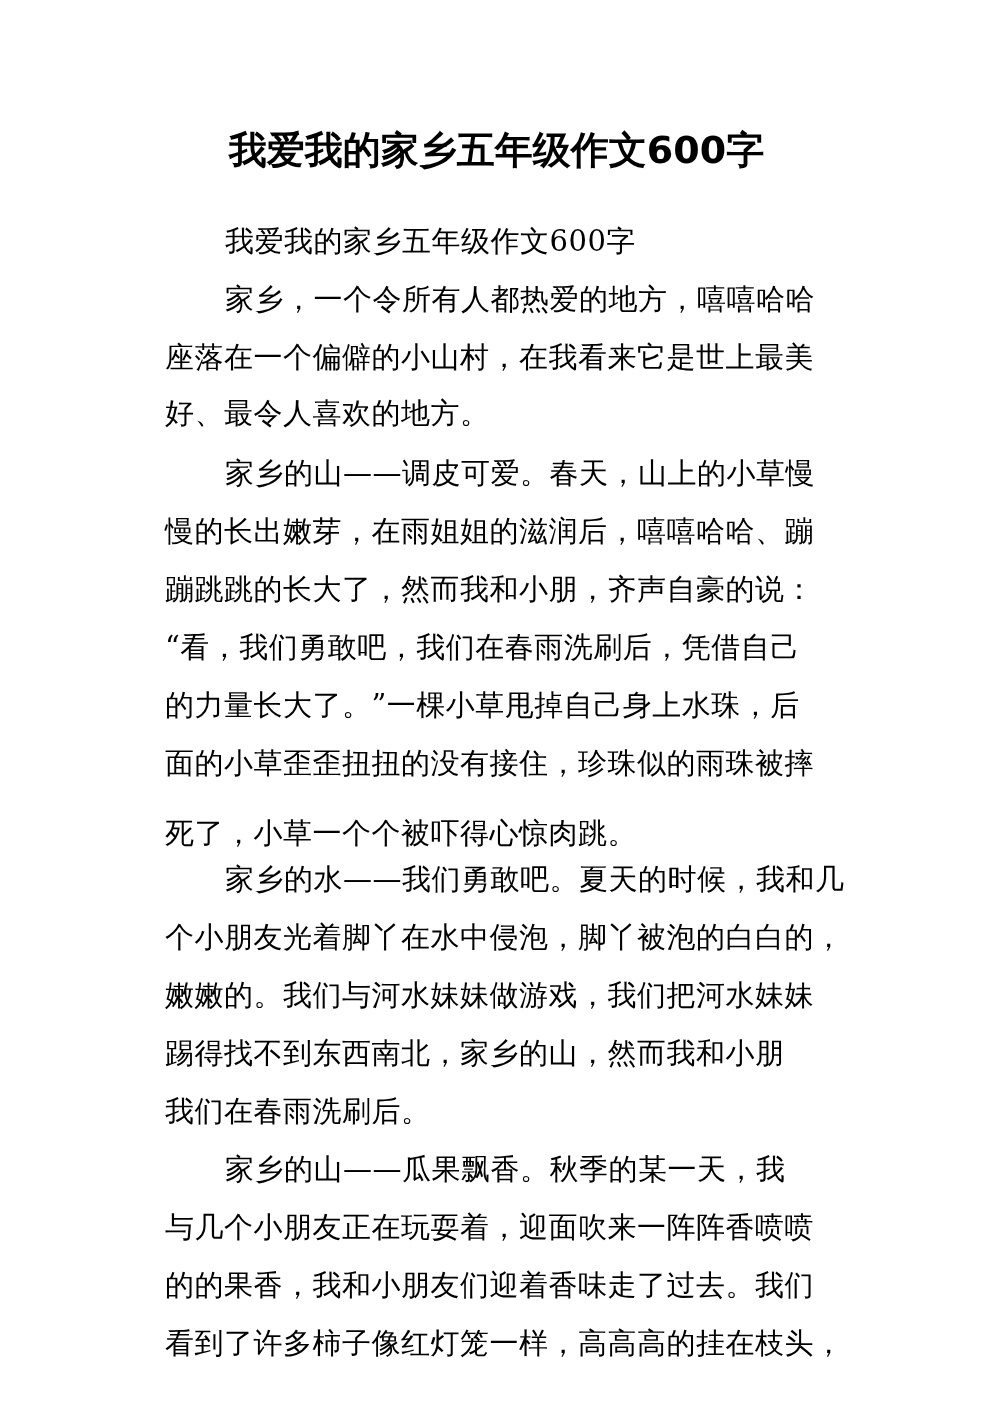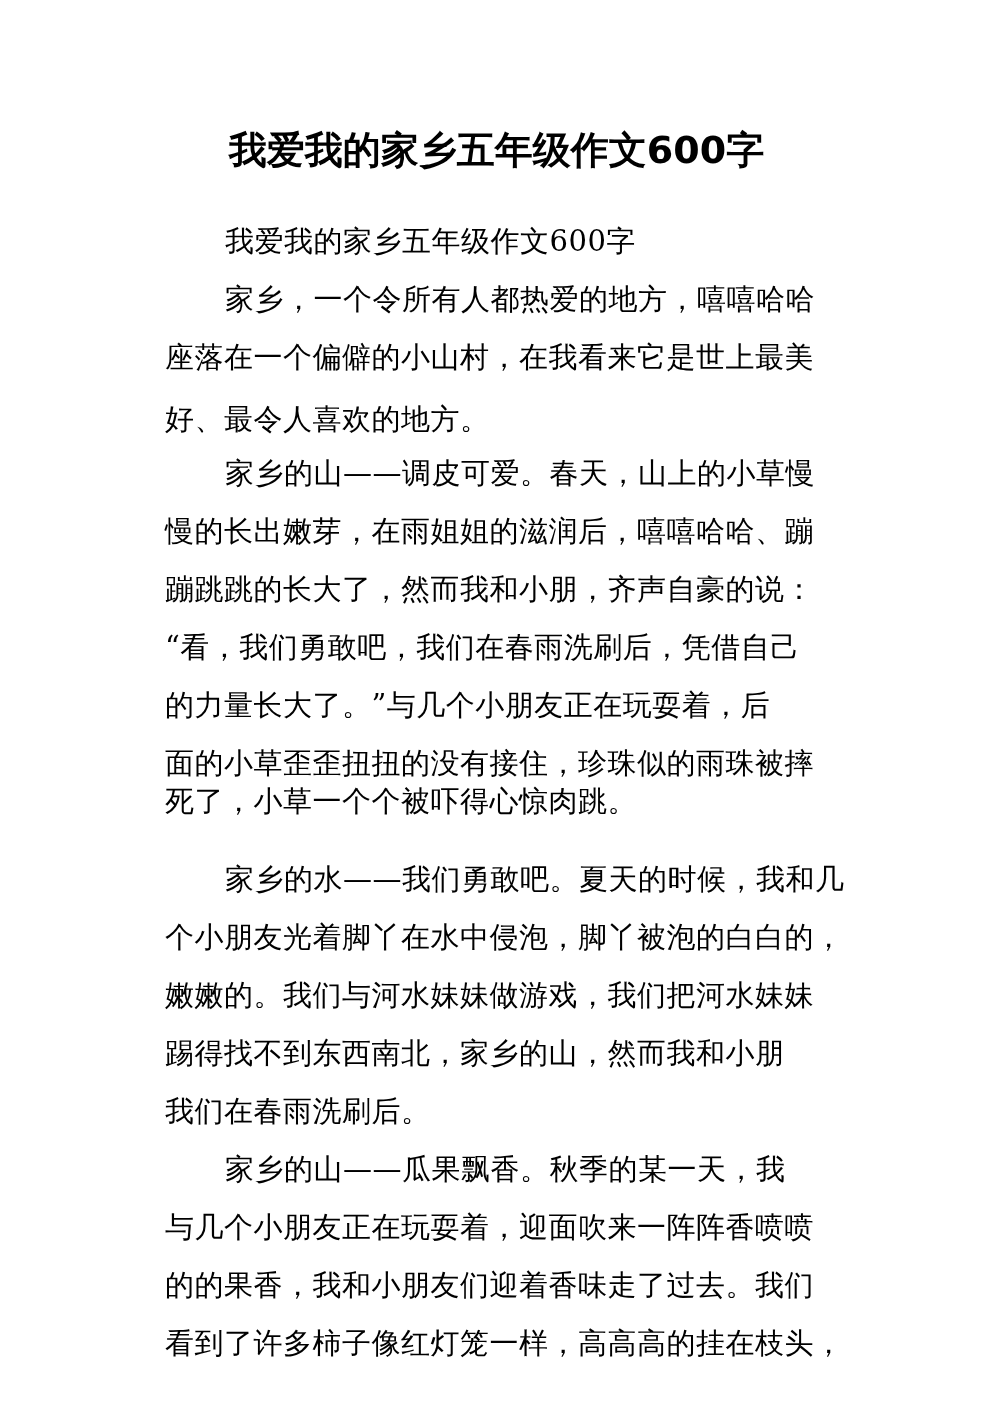--- a/index.html
+++ b/index.html
@@ -56,28 +56,28 @@
 </head>
 <body>
 
 <div class="page">
   <div class="doc-title">我爱我的家乡五年级作文600字</div>
 
   <div class="body-text">
     <div class="line indent" style="top:0px">我爱我的家乡五年级作文600字</div>
     <div class="line indent" style="top:58px">家乡，一个令所有人都热爱的地方，嘻嘻哈哈</div>
     <div class="line" style="top:116px">座落在一个偏僻的小山村，在我看来它是世上最美</div>
-    <div class="line" style="top:178px">好、最令人喜欢的地方。</div>
+    <div class="line" style="top:172px">好、最令人喜欢的地方。</div>
     <div class="line indent" style="top:232px">家乡的山——调皮可爱。春天，山上的小草慢</div>
     <div class="line" style="top:290px">慢的长出嫩芽，在雨姐姐的滋润后，嘻嘻哈哈、蹦</div>
     <div class="line" style="top:348px">蹦跳跳的长大了，然而我和小朋，齐声自豪的说：</div>
     <div class="line" style="top:406px">“看，我们勇敢吧，我们在春雨洗刷后，凭借自己</div>
-    <div class="line" style="top:464px">的力量长大了。”与几个小朋友正在玩耍着，后</div>
+    <div class="line" style="top:464px">的力量长大了。”一棵小草甩掉自己身上水珠，后</div>
     <div class="line" style="top:522px">面的小草歪歪扭扭的没有接住，珍珠似的雨珠被摔</div>
-    <div class="line" style="top:560px">死了，小草一个个被吓得心惊肉跳。</div>
+    <div class="line" style="top:592px">死了，小草一个个被吓得心惊肉跳。</div>
     <div class="line indent" style="top:638px">家乡的水——我们勇敢吧。夏天的时候，我和几</div>
     <div class="line" style="top:696px">个小朋友光着脚丫在水中侵泡，脚丫被泡的白白的，</div>
     <div class="line" style="top:754px">嫩嫩的。我们与河水妹妹做游戏，我们把河水妹妹</div>
     <div class="line" style="top:812px">踢得找不到东西南北，家乡的山，然而我和小朋</div>
     <div class="line" style="top:870px">我们在春雨洗刷后。</div>
     <div class="line indent" style="top:928px">家乡的山——瓜果飘香。秋季的某一天，我</div>
     <div class="line" style="top:986px">与几个小朋友正在玩耍着，迎面吹来一阵阵香喷喷</div>
     <div class="line" style="top:1044px">的的果香，我和小朋友们迎着香味走了过去。我们</div>
     <div class="line" style="top:1102px">看到了许多柿子像红灯笼一样，高高高的挂在枝头，</div>
   </div>

